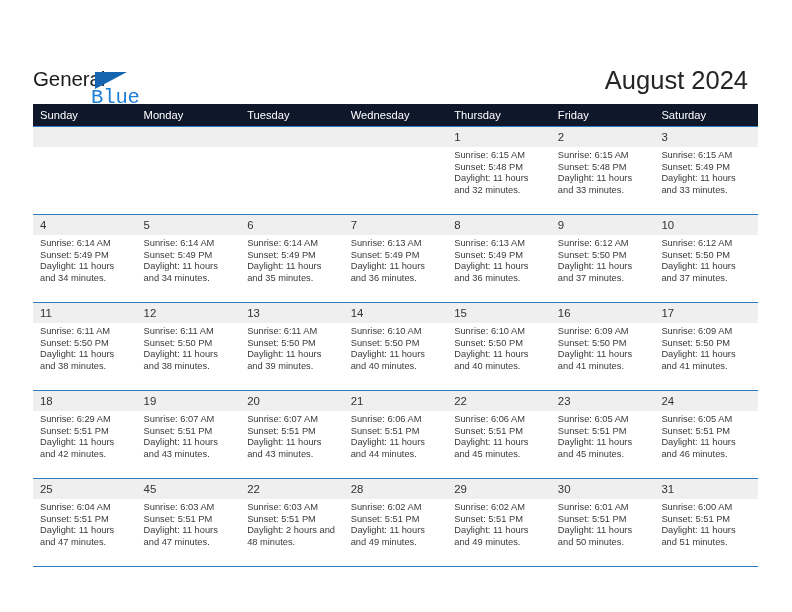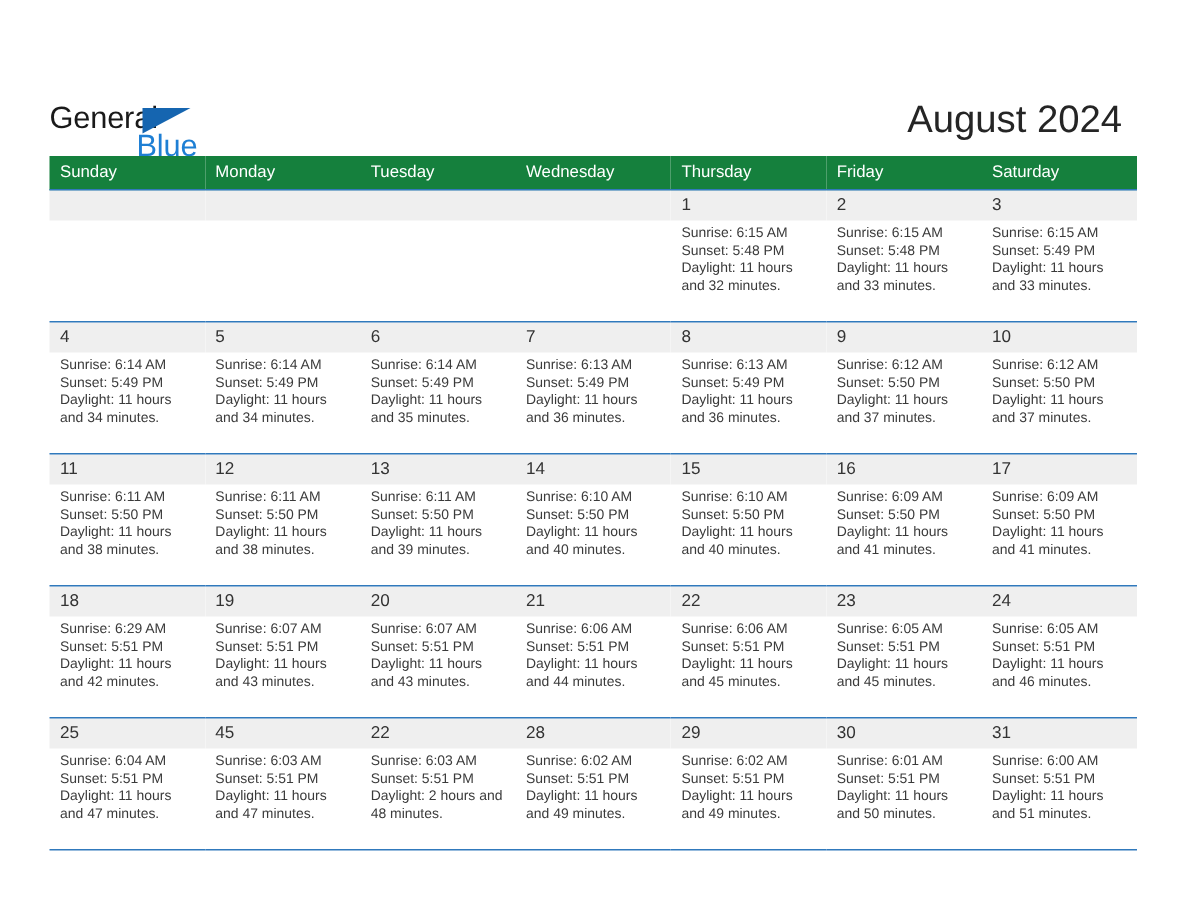--- a/index.html
+++ b/index.html
@@ -41,20 +41,21 @@
     color: #1a1a1a;
     line-height: 22px;
   }
   .logo-blue {
     position: absolute;
     left: 58px; top: 19px;
     font-size: 20.5px;
     letter-spacing: -0.1px;
     color: #1e7fd4;
     line-height: 22px;
+    font-family: Liberation Mono, monospace;
   }
   .logo-triangle {
     position: absolute;
     left: 62px;
     top: 4px;
     width: 0; height: 0;
     border-left: 32px solid #1565b0;
     border-bottom: 17px solid transparent;
   }
   .title-block {
@@ -82,21 +83,21 @@
   
   .calendar {
     position: absolute;
     left: 33px;
     top: 104px;
     width: 725px;
     border-collapse: collapse;
     table-layout: fixed;
   }
   .calendar th {
-    background: #15803d;
+    background: #0f172a;
     color: #ffffff;
     font-size: 11.2px;
     font-weight: normal;
     text-align: left;
     padding: 5px 0 5px 7px;
     height: 21px;
     line-height: 12px;
   }
   .calendar td {
     vertical-align: top;

